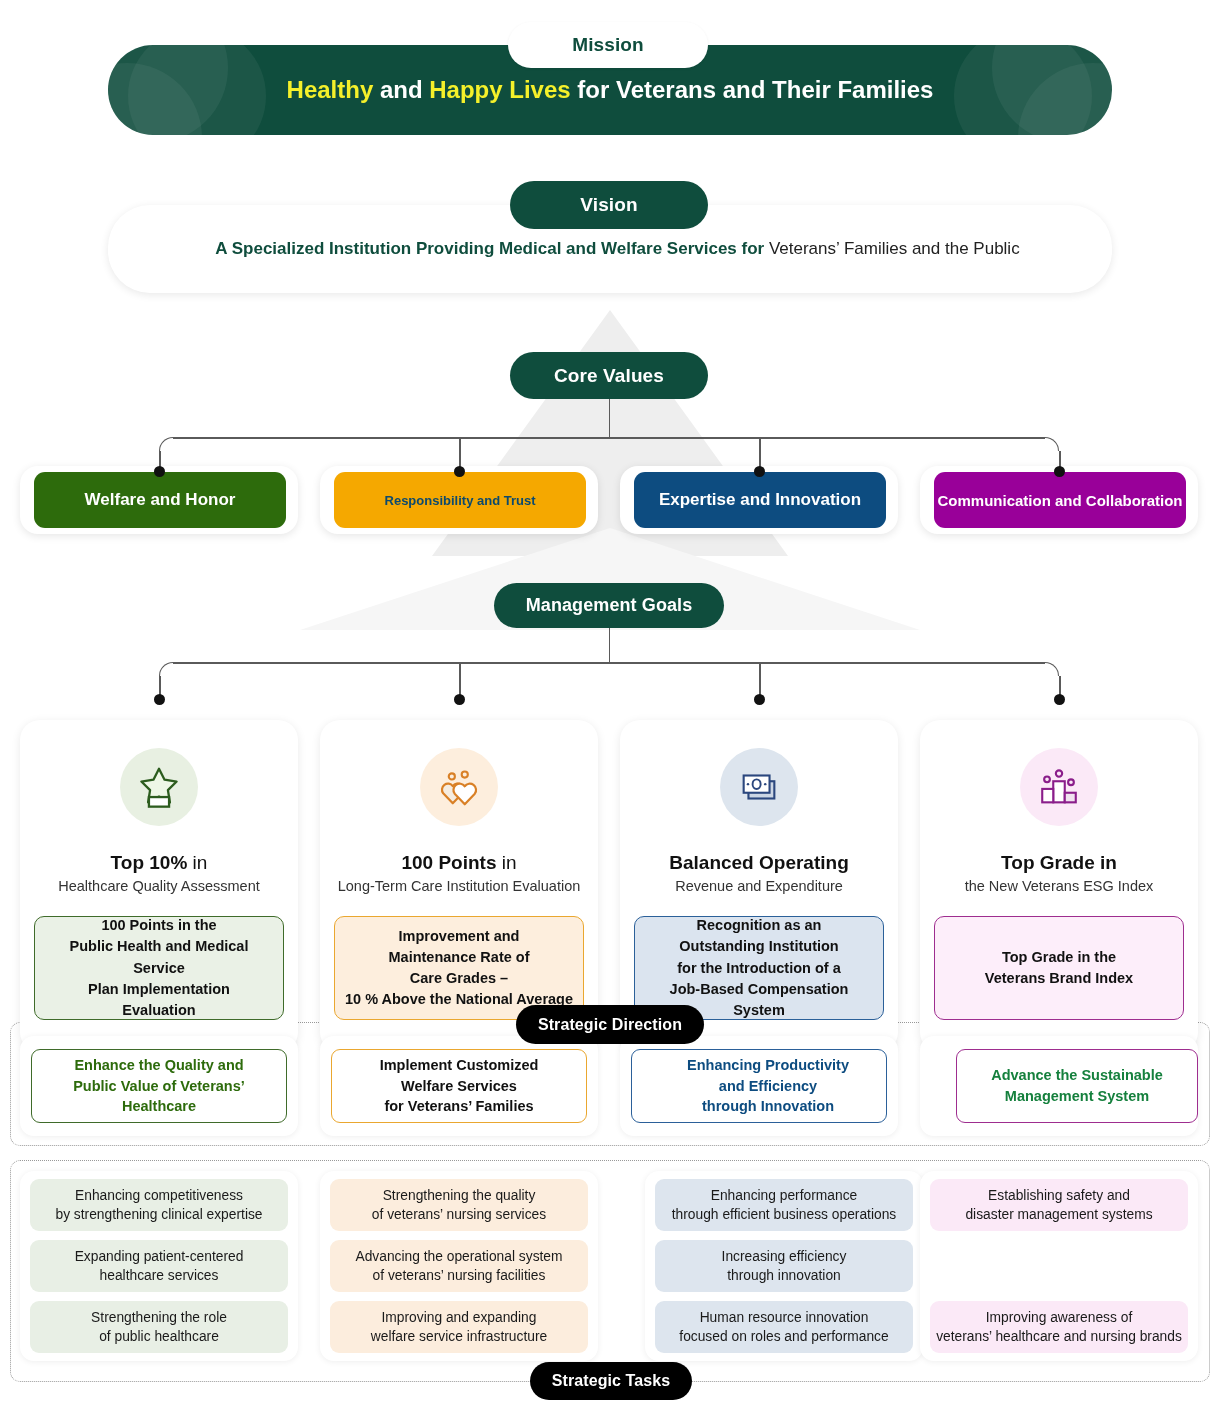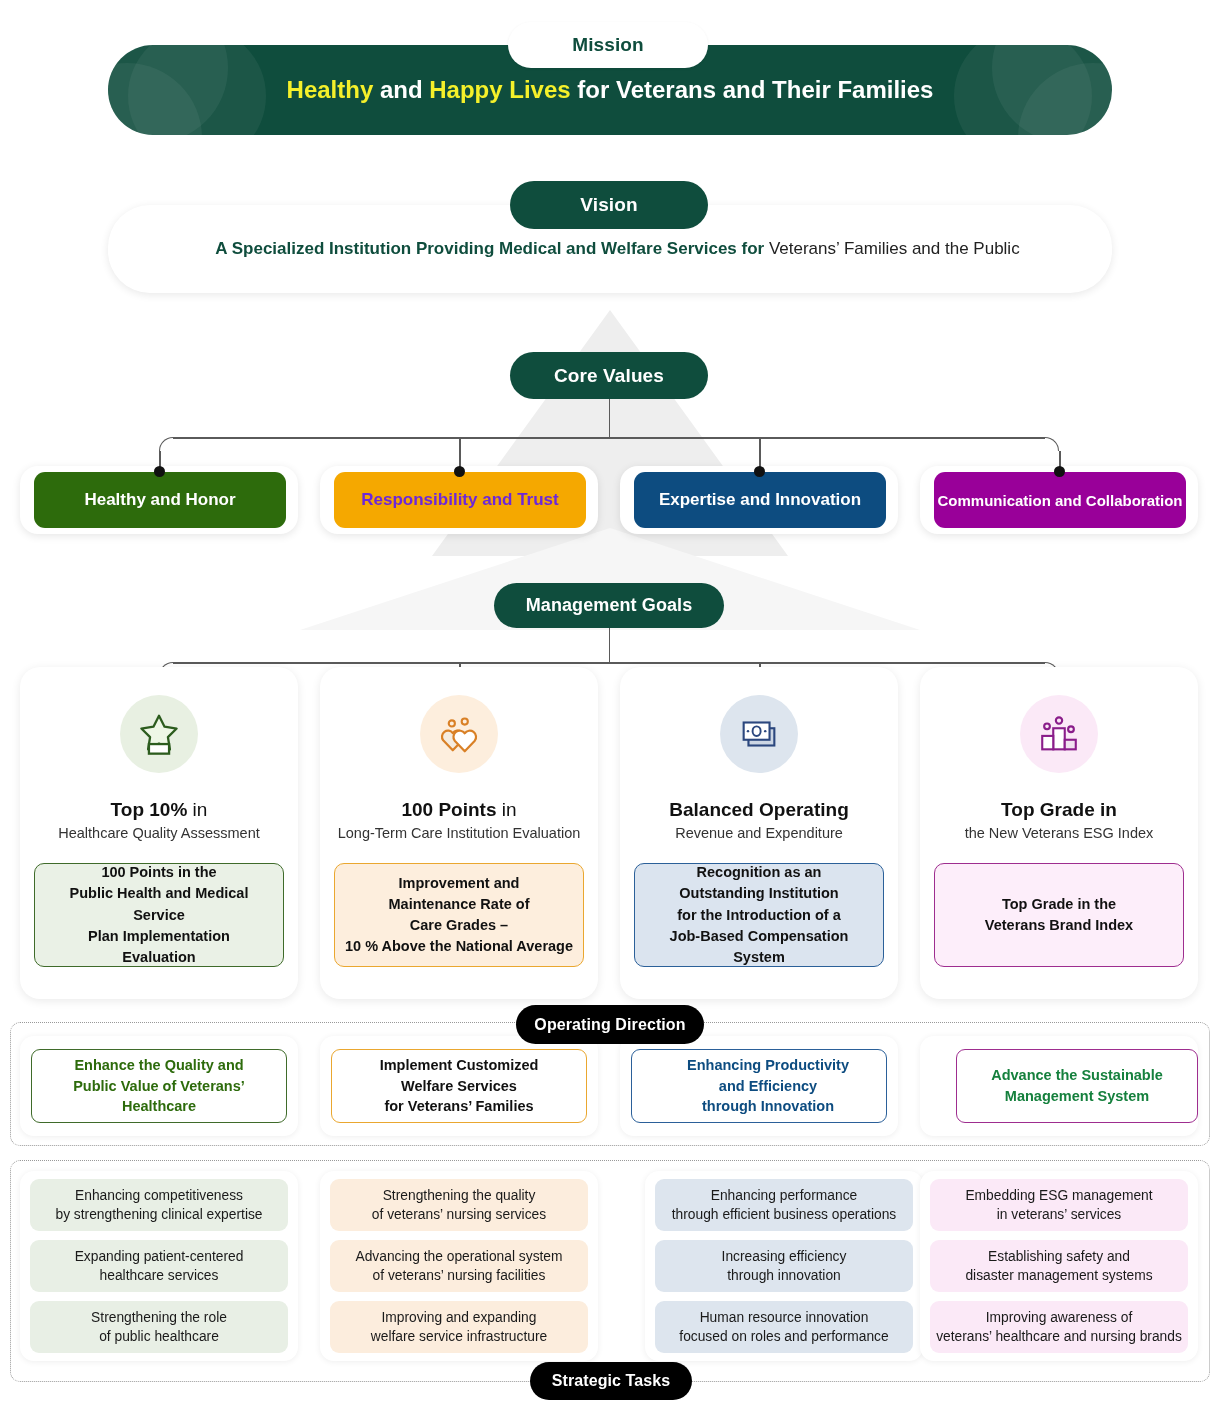--- a/index.html
+++ b/index.html
@@ -102,21 +102,21 @@
   .cv-card {
     position: absolute; border-radius: 11px;
     display: flex; align-items: center; justify-content: center;
     font-weight: bold; text-align: center;
   }
 
   
   #mg-label { left: 494px; top: 583px; width: 230px; height: 45px; font-size: 18px; }
 
   .goal-shell {
-    position: absolute; z-index: 20; top: 667px; width: 278px; height: 332px;
+    position: absolute; z-index: 20; top: 720px; width: 278px; height: 332px;
     background: #ffffff; border-radius: 20px;
     box-shadow: 0 2px 10px rgba(0,0,0,.085);
   }
   .goal-icon-circle {
     position: absolute; left: 50%; transform: translateX(-50%); top: 28px;
     width: 78px; height: 78px; border-radius: 50%;
     display: flex; align-items: center; justify-content: center;
   }
   .goal-head {
     position: absolute; left: 0; right: 0; top: 132px; text-align: center;
@@ -209,24 +209,24 @@
       <div class="connector vline" style="left: 459px; top: 437px; height: 35px;"></div>
       <div class="dot" style="left: 454.3px; top: 466px;"></div>
       <div class="connector vline" style="left: 759px; top: 437px; height: 35px;"></div>
       <div class="dot" style="left: 754.3px; top: 466px;"></div>
       <div class="connector vline" style="left: 1059px; top: 451px; height: 21px;"></div>
       <div class="dot" style="left: 1054.3px; top: 466px;"></div>
     </div>
   <div id="cv-cards">
       <div class="cv-shell" style="left: 20px; top: 466px; width: 278px; height: 68px;"></div>
       <div class="cv-card" style="left: 34px; top: 472px; width: 252px; height: 56px; background: rgb(45, 107, 12); color: rgb(255, 255, 255); font-size: 17px;">
-        <span>Healthy and Honor</span>
+        <span>Welfare and Honor</span>
       </div>
       <div class="cv-shell" style="left: 320px; top: 466px; width: 278px; height: 68px;"></div>
-      <div class="cv-card" style="left: 334px; top: 472px; width: 252px; height: 56px; background: rgb(245, 168, 0); color: #6d28d9; font-size: 17px;">
+      <div class="cv-card" style="left: 334px; top: 472px; width: 252px; height: 56px; background: rgb(245, 168, 0); color: #0c4a6e; font-size: 13px;">
         <span>Responsibility and Trust</span>
       </div>
       <div class="cv-shell" style="left: 620px; top: 466px; width: 278px; height: 68px;"></div>
       <div class="cv-card" style="left: 634px; top: 472px; width: 252px; height: 56px; background: rgb(13, 76, 128); color: rgb(255, 255, 255); font-size: 17px;">
         <span>Expertise and Innovation</span>
       </div>
       <div class="cv-shell" style="left: 920px; top: 466px; width: 278px; height: 68px;"></div>
       <div class="cv-card" style="left: 934px; top: 472px; width: 252px; height: 56px; background: rgb(153, 0, 153); color: rgb(255, 255, 255); font-size: 15px;">
         <span>Communication and Collaboration</span>
       </div>
@@ -328,40 +328,39 @@
       <div class="sd-shell" style="left: 320px;">
         <div class="sd-box" style="border-color: rgb(234, 167, 47); color: rgb(17, 17, 17);">Implement Customized<br>Welfare Services<br>for Veterans’ Families</div>
       </div>
       <div class="sd-shell" style="left: 620px;">
         <div class="sd-box" style="border-color: rgb(43, 96, 153); color: rgb(13, 76, 128); padding-left: 24px;">Enhancing Productivity<br>and Efficiency<br>through Innovation</div>
       </div>
       <div class="sd-shell" style="left: 920px;">
         <div class="sd-box" style="border-color: rgb(158, 45, 143); color: #15803d; margin-left: 36px;">Advance the Sustainable<br>Management System</div>
       </div>
     </div>
-  <div id="sd-label" class="pill pill-black">Operating Direction</div>
+  <div id="sd-label" class="pill pill-black">Strategic Direction</div>
 
   <div id="st-dashed"></div>
   <div id="st-cards">
       <div class="st-shell" style="left: 20px;">
         <div class="st-item" style="background: rgb(232, 239, 229);">Enhancing competitiveness<br>by strengthening clinical expertise</div>
         <div class="st-item" style="background: rgb(232, 239, 229);">Expanding patient-centered<br>healthcare services</div>
         <div class="st-item" style="background: rgb(232, 239, 229);">Strengthening the role<br>of public healthcare</div>
       </div>
       <div class="st-shell" style="left: 320px;">
         <div class="st-item" style="background: rgb(252, 237, 221);">Strengthening the quality<br>of veterans’ nursing services</div>
         <div class="st-item" style="background: rgb(252, 237, 221);">Advancing the operational system<br>of veterans’ nursing facilities</div>
         <div class="st-item" style="background: rgb(252, 237, 221);">Improving and expanding<br>welfare service infrastructure</div>
       </div>
       <div class="st-shell" style="left: 645px;">
         <div class="st-item" style="background: rgb(221, 229, 238);">Enhancing performance<br>through efficient business operations</div>
         <div class="st-item" style="background: rgb(221, 229, 238);">Increasing efficiency<br>through innovation</div>
         <div class="st-item" style="background: rgb(221, 229, 238);">Human resource innovation<br>focused on roles and performance</div>
       </div>
       <div class="st-shell" style="left: 920px;">
-        <div class="st-item" style="background: rgb(251, 233, 247);">Embedding ESG management<br>in veterans’ services</div>
         <div class="st-item" style="background: rgb(251, 233, 247);">Establishing safety and<br>disaster management systems</div>
         <div class="st-item" style="background: rgb(251, 233, 247);">Improving awareness of<br>veterans’ healthcare and nursing brands</div>
       </div>
     </div>
   <div id="st-label" class="pill pill-black">Strategic Tasks</div>
 
 </div>
 
 </body></html>

